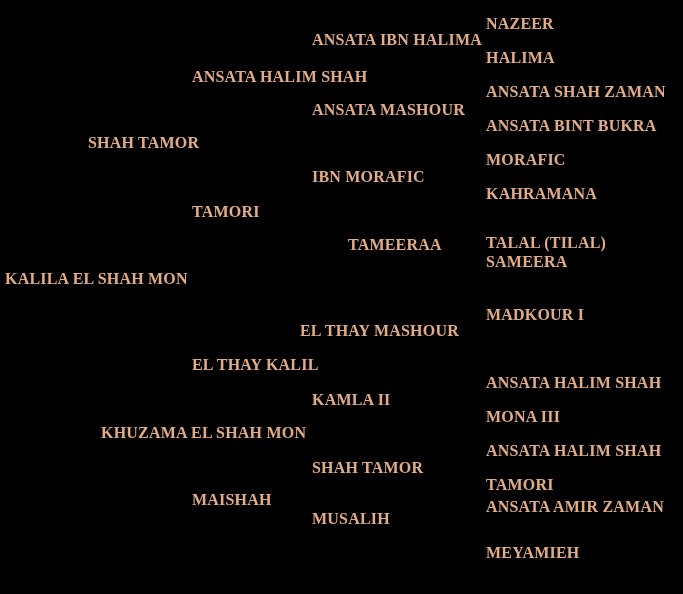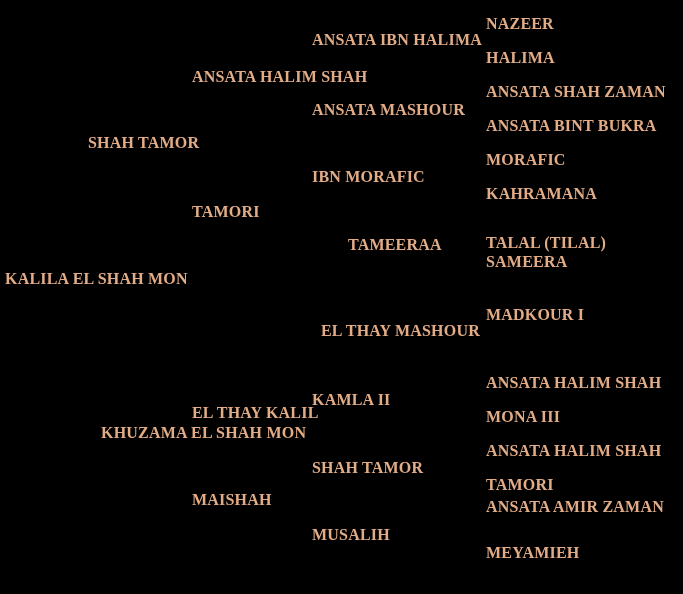--- a/index.html
+++ b/index.html
@@ -30,31 +30,31 @@
 
 <div class="stage">
 
   <div class="node" style="left:5px; top:272px;">KALILA EL SHAH MON</div>
 
   <div class="node" style="left:88px; top:136px;">SHAH TAMOR</div>
   <div class="node" style="left:88px; top:426px;margin-left:13px;">KHUZAMA EL SHAH MON</div>
 
   <div class="node" style="left:192px; top:70px;">ANSATA HALIM SHAH</div>
   <div class="node" style="left:192px; top:205px;">TAMORI</div>
-  <div class="node" style="left:192px; top:358px;margin-top:48px;">EL THAY KALIL</div>
+  <div class="node" style="left:192px; top:358px;">EL THAY KALIL</div>
   <div class="node" style="left:192px; top:493px;">MAISHAH</div>
 
   <div class="node" style="left:312px; top:33px;">ANSATA IBN HALIMA</div>
   <div class="node" style="left:312px; top:103px;">ANSATA MASHOUR</div>
   <div class="node" style="left:312px; top:170px;">IBN MORAFIC</div>
   <div class="node" style="left:312px; top:238px;margin-left:36px;">TAMEERAA</div>
-  <div class="node" style="left:321px; top:324px;text-align:center;">EL THAY MASHOUR</div>
+  <div class="node" style="left:300px; top:324px;text-align:center;">EL THAY MASHOUR</div>
   <div class="node" style="left:312px; top:393px;">KAMLA II</div>
   <div class="node" style="left:312px; top:461px;">SHAH TAMOR</div>
-  <div class="node" style="left:312px; top:528px;">MUSALIH</div>
+  <div class="node" style="left:312px; top:512px;">MUSALIH</div>
 
   <div class="node" style="left:486px; top:17px;">NAZEER</div>
   <div class="node" style="left:486px; top:51px;">HALIMA</div>
   <div class="node" style="left:486px; top:85px;">ANSATA SHAH ZAMAN</div>
   <div class="node" style="left:486px; top:119px;">ANSATA BINT BUKRA</div>
   <div class="node" style="left:486px; top:153px;text-align:center;">MORAFIC</div>
   <div class="node" style="left:486px; top:187px;">KAHRAMANA</div>
   <div class="node" style="left:486px; top:236px;">TALAL (TILAL)</div>
   <div class="node" style="left:486px; top:255px;">SAMEERA</div>
   <div class="node" style="left:486px; top:308px;">MADKOUR I</div>

